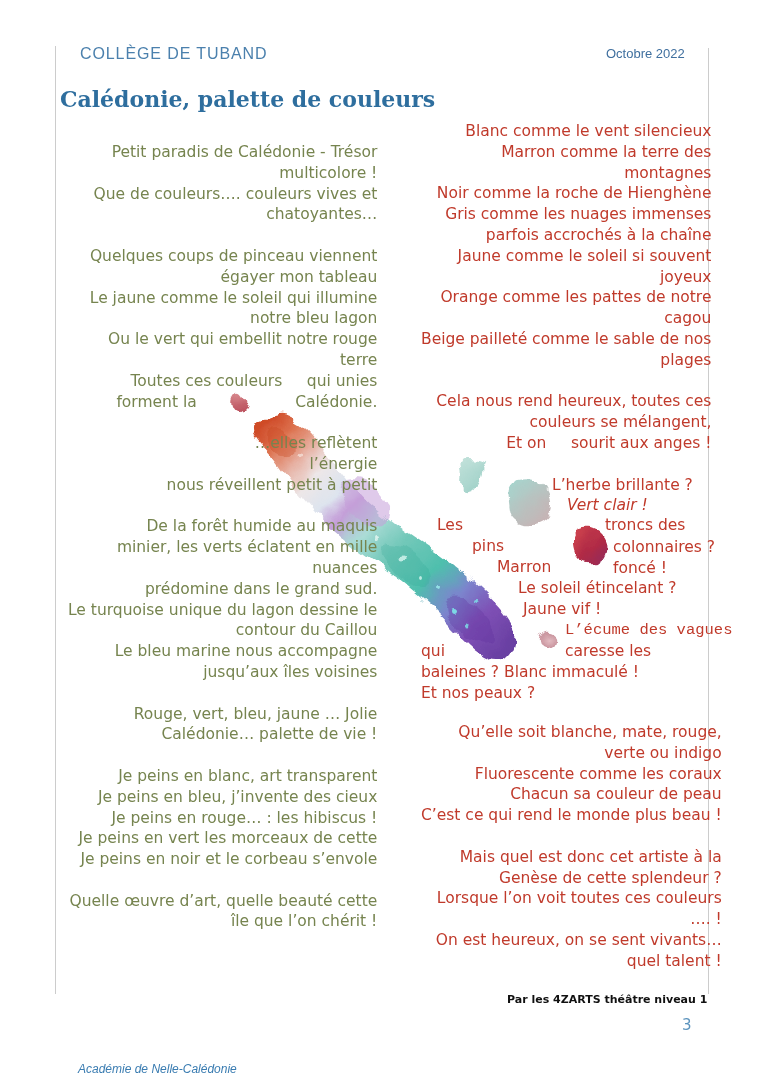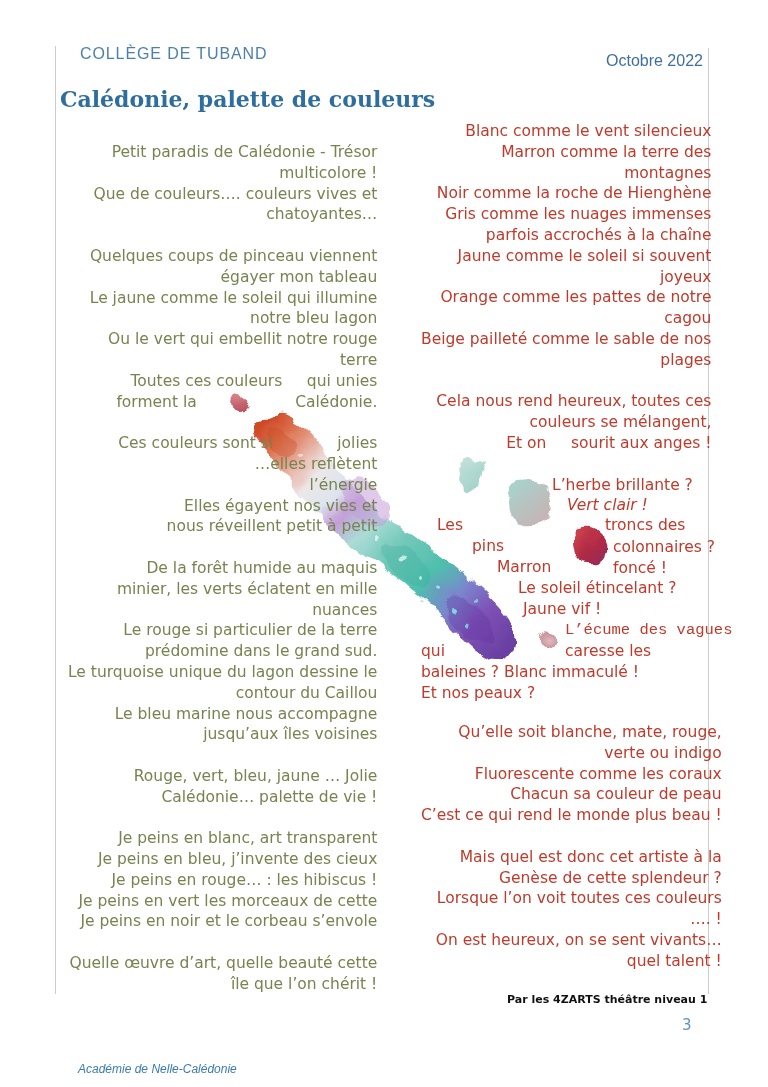--- a/index.html
+++ b/index.html
@@ -13,23 +13,23 @@
   .artwork{position:absolute;left:0;top:0;z-index:0;pointer-events:none;}
   .rule{position:absolute;width:1px;background:var(--border-gray);z-index:1;}
   .rule-left{left:55px;top:46px;height:948px;}
   .rule-right{left:708px;top:48px;height:946px;}
   .school{
     position:absolute;left:80px;top:45px;z-index:2;
     font-family:"Liberation Sans", sans-serif;
     font-size:16px;letter-spacing:0.9px;color:var(--header-blue);
   }
   .date{
-    position:absolute;left:606px;top:52px;z-index:2;
+    position:absolute;left:606px;top:46px;z-index:2;
     font-family:"Liberation Sans", sans-serif;
-    font-size:16px;color:var(--date-blue);
+    font-size:13px;color:var(--date-blue);
   }
   h1.title{
     position:absolute;left:60px;top:86px;margin:0;z-index:2;
     font-family:"DejaVu Serif", serif;
     font-size:22px;font-weight:bold;color:var(--title-blue);
   }
   .poem{position:absolute;z-index:2;font-size:15.5px;line-height:20.8px;text-align:right;}
   .poem .line{white-space:pre;min-height:20.8px;}
   .poem-green{color:var(--poem-green);}
   .poem-red{color:var(--poem-red);}
@@ -184,30 +184,27 @@
       <div class="line">&nbsp;</div>
       <div class="line">Quelques coups de pinceau viennent</div>
       <div class="line">égayer mon tableau</div>
       <div class="line">Le jaune comme le soleil qui illumine</div>
       <div class="line">notre bleu lagon</div>
       <div class="line">Ou le vert qui embellit notre rouge</div>
       <div class="line">terre</div>
       <div class="line">Toutes ces couleurs&nbsp;&nbsp;&nbsp;&nbsp;&nbsp;qui unies</div>
       <div class="line">forment la&nbsp;&nbsp;&nbsp;&nbsp;&nbsp;&nbsp;&nbsp;&nbsp;&nbsp;&nbsp;&nbsp;&nbsp;&nbsp;&nbsp;&nbsp;&nbsp;&nbsp;&nbsp;&nbsp;&nbsp;Calédonie.</div>
       <div class="line">&nbsp;</div>
-      <div class="line">Ces couleurs sont si&nbsp;&nbsp;&nbsp;&nbsp;&nbsp;&nbsp;&nbsp;&nbsp;&nbsp;&nbsp;&nbsp;&nbsp;&nbsp;jolies</div>
       <div class="line">…elles reflètent</div>
       <div class="line">l’énergie</div>
-      <div class="line">Elles égayent nos vies et</div>
       <div class="line">nous réveillent petit à petit</div>
       <div class="line">&nbsp;</div>
       <div class="line">De la forêt humide au maquis</div>
       <div class="line">minier, les verts éclatent en mille</div>
       <div class="line">nuances</div>
-      <div class="line">Le rouge si particulier de la terre</div>
       <div class="line">prédomine dans le grand sud.</div>
       <div class="line">Le turquoise unique du lagon dessine le</div>
       <div class="line">contour du Caillou</div>
       <div class="line">Le bleu marine nous accompagne</div>
       <div class="line">jusqu’aux îles voisines</div>
       <div class="line">&nbsp;</div>
       <div class="line">Rouge, vert, bleu, jaune … Jolie</div>
       <div class="line">Calédonie… palette de vie !</div>
       <div class="line">&nbsp;</div>
       <div class="line">Je peins en blanc, art transparent</div>

